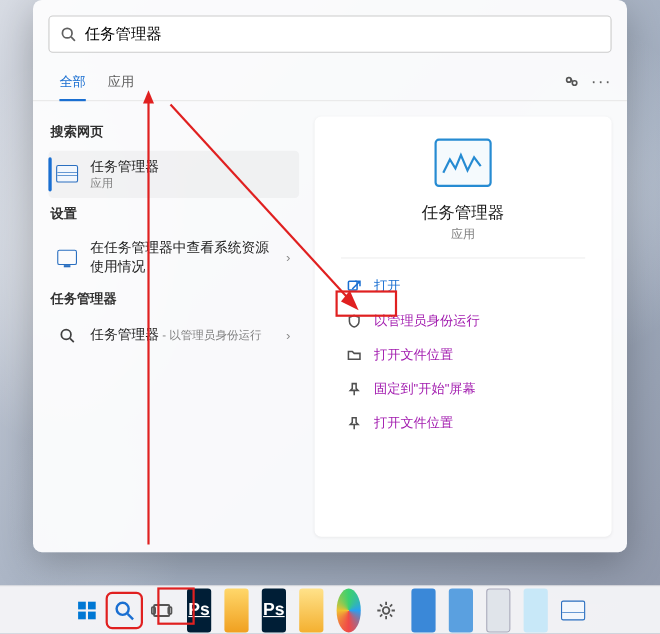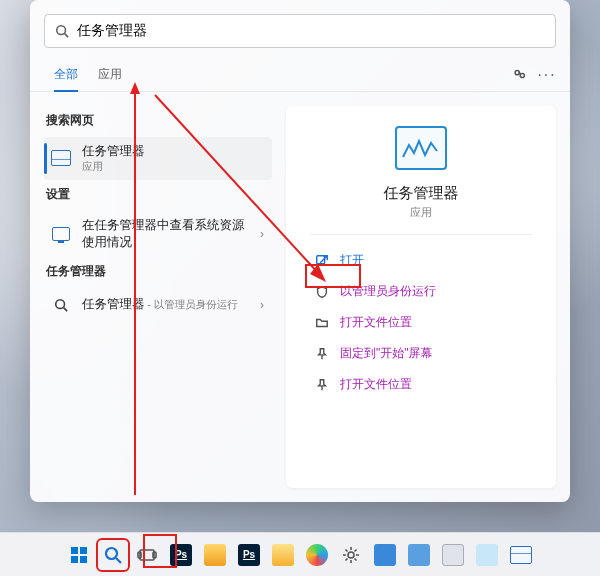--- a/index.html
+++ b/index.html
@@ -65,21 +65,21 @@
 .action .a-icon { width: 16px; height: 16px; display: flex; align-items: center; justify-content: center; color: #505050; }
 .action:first-child { color: #1a6fd1; }
 .action:first-child .a-icon { color: #1a6fd1; }
 .action svg { width: 14px; height: 14px; stroke: currentColor; fill: none; stroke-width: 1.6; }
 .hl-open { position: absolute; border: 2px solid #e02020; pointer-events: none; }
 .arrow { position: absolute; pointer-events: none; }
 .taskbar { position: absolute; left: 0; right: 0; bottom: 0; height: 44px; background: rgba(245,246,248,0.95); border-top: 1px solid rgba(0,0,0,0.08); display: flex; align-items: center; justify-content: center; gap: 4px; }
 .tb-item { width: 30px; height: 30px; border-radius: 4px; display: flex; align-items: center; justify-content: center; cursor: pointer; }
 .tb-item.active-ring { outline: 2px solid #e02020; outline-offset: 0; }
 .tb-item svg { width: 20px; height: 20px; }
-.tb-sq { width: 22px; height: 22px; border-radius: 3px; display: flex; align-items: center; justify-content: center; font-size: 10px; font-weight: 700; color: #fff; text-decoration: underline; }
+.tb-sq { width: 22px; height: 40px; border-radius: 3px; display: flex; align-items: center; justify-content: center; font-size: 16px; font-weight: 700; color: #fff; text-decoration: underline; }
 </style>
 </head>
 <body>
 
 <div class="wallpaper"></div>
 
 <div class="panel">
 
   <div class="search-row">
     <div class="search-box">

